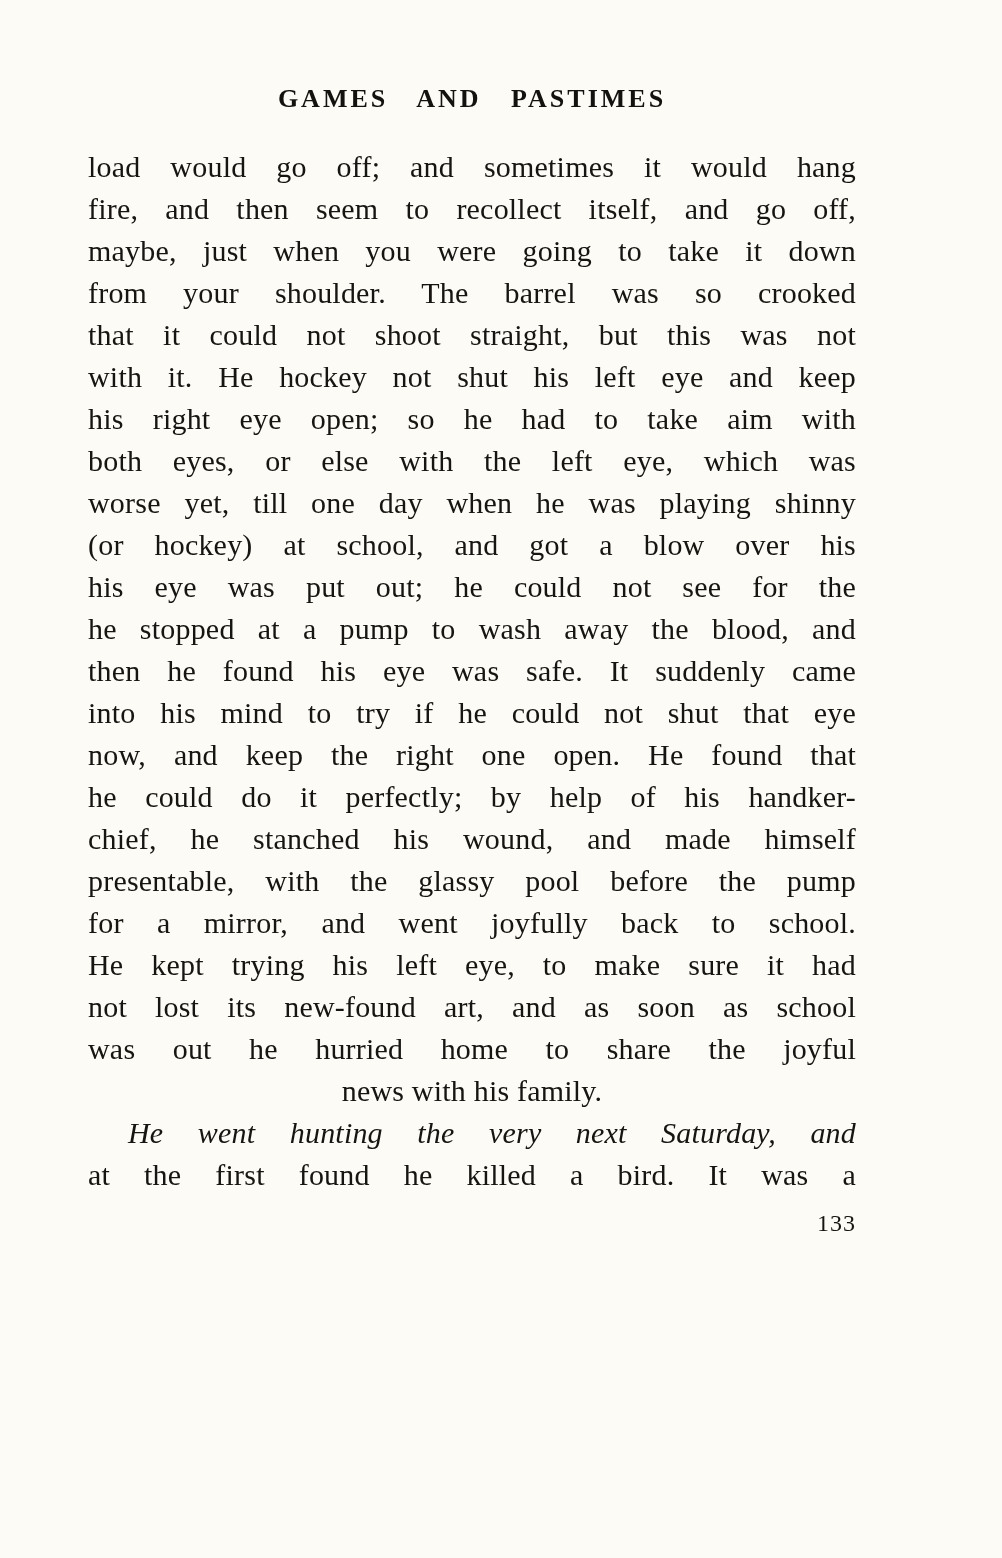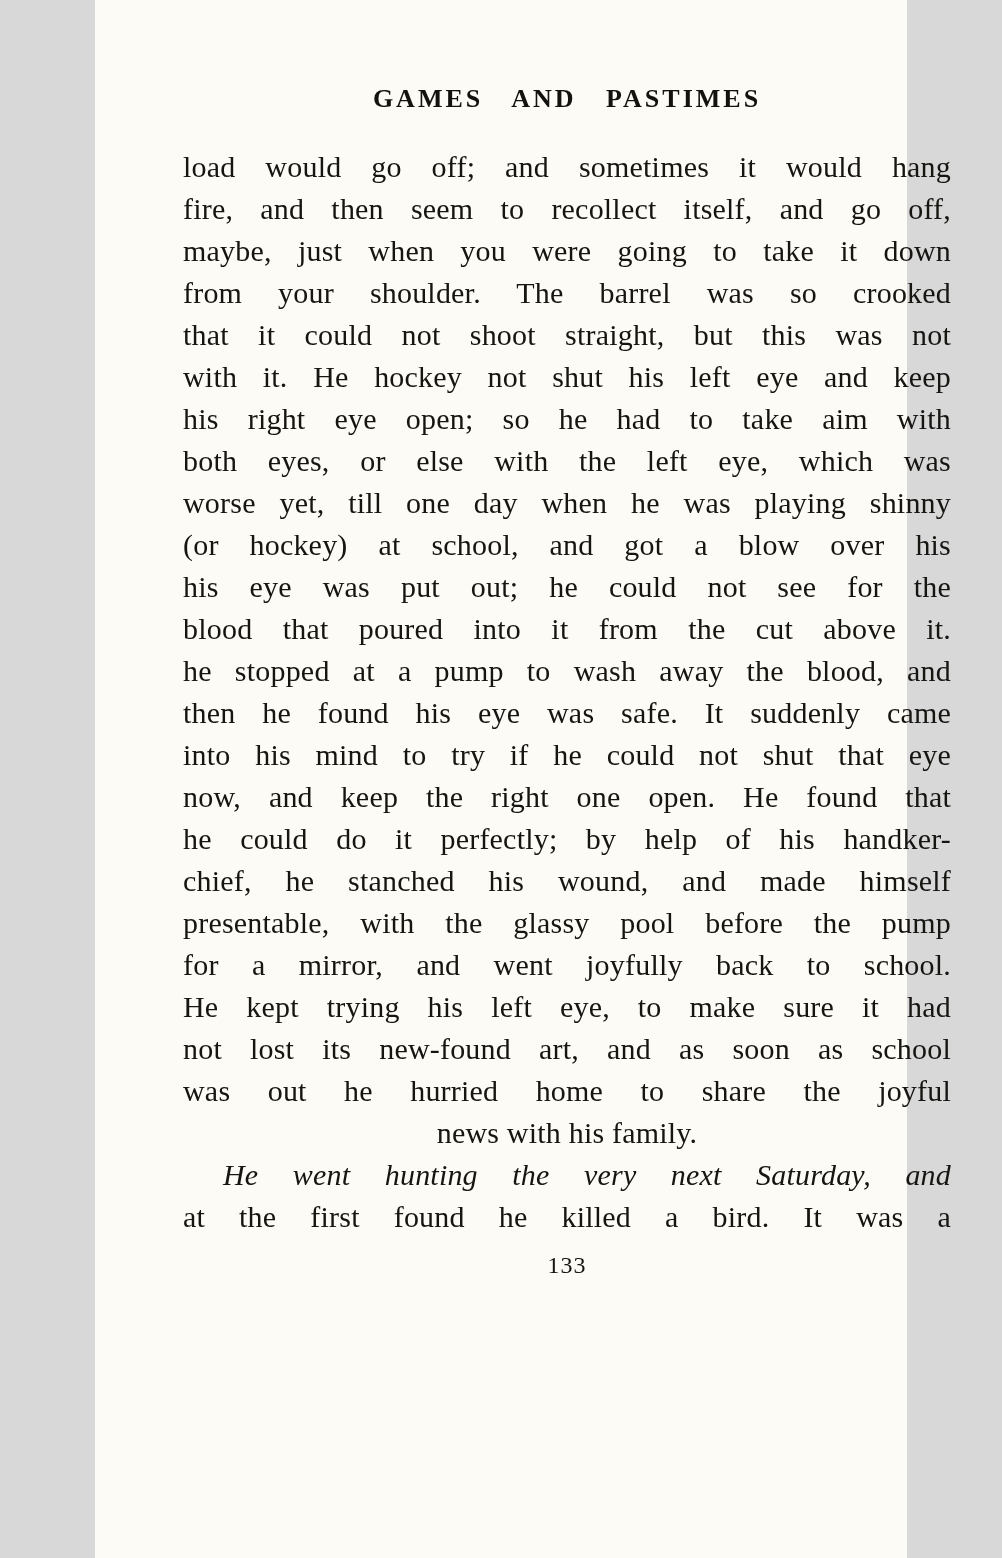--- a/index.html
+++ b/index.html
@@ -1,21 +1,21 @@
 <!DOCTYPE html>
 <html><head>
 <meta charset="utf-8">
 <style>
   html, body {
     margin: 0;
     padding: 0;
     background: #d8d8d8;
   }
   .page {
-    width: 812px;
+    width: 1002px;
     height: 1558px;
     margin: 0 auto;
     background: #fcfbf6;
     box-sizing: border-box;
     padding-top: 84px;
     position: relative;
     font-family: "Liberation Serif", "DejaVu Serif", serif;
     color: #171512;
   }
   .text-block {
@@ -39,21 +39,21 @@
   }
   .line.justify {
     text-align: justify;
     text-align-last: justify;
   }
   .line.indent {
     text-indent: 40px;
     font-style: italic;
   }
   .page-number {
-    text-align: center;
+    text-align: right;
     font-size: 24px;
     margin-top: 14px;
     letter-spacing: 1px;
   }
 </style>
 </head>
 <body>
 
 <div class="page">
   <div class="text-block">
@@ -63,21 +63,20 @@
         <div class="line justify">fire, and then seem to recollect itself, and go off,</div>
         <div class="line justify">maybe, just when you were going to take it down</div>
         <div class="line justify">from your shoulder. The barrel was so crooked</div>
         <div class="line justify">that it could not shoot straight, but this was not</div>
         <div class="line justify">with it. He hockey not shut his left eye and keep</div>
         <div class="line justify">his right eye open; so he had to take aim with</div>
         <div class="line justify">both eyes, or else with the left eye, which was</div>
         <div class="line justify">worse yet, till one day when he was playing shinny</div>
         <div class="line justify">(or hockey) at school, and got a blow over his</div>
         <div class="line justify">his eye was put out; he could not see for the</div>
-        <div class="line justify">blood that poured into it from the cut above it.</div>
         <div class="line justify">he stopped at a pump to wash away the blood, and</div>
         <div class="line justify">then he found his eye was safe. It suddenly came</div>
         <div class="line justify">into his mind to try if he could not shut that eye</div>
         <div class="line justify">now, and keep the right one open. He found that</div>
         <div class="line justify">he could do it perfectly; by help of his handker-</div>
         <div class="line justify">chief, he stanched his wound, and made himself</div>
         <div class="line justify">presentable, with the glassy pool before the pump</div>
         <div class="line justify">for a mirror, and went joyfully back to school.</div>
         <div class="line justify">He kept trying his left eye, to make sure it had</div>
         <div class="line justify">not lost its new-found art, and as soon as school</div>

